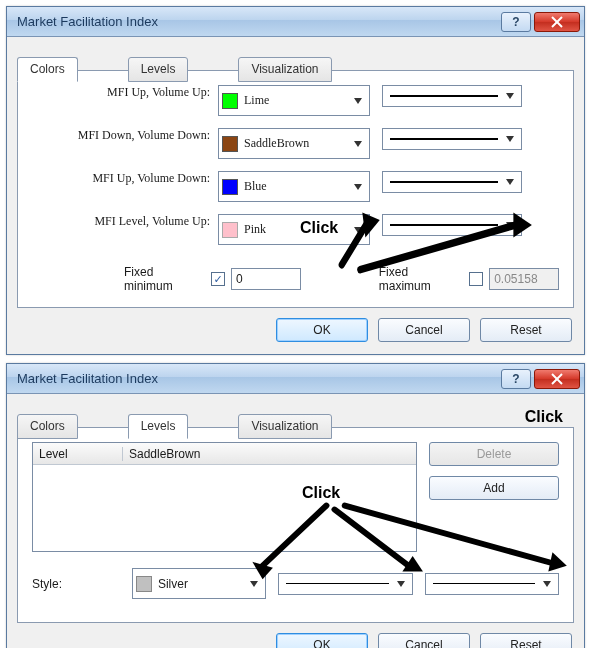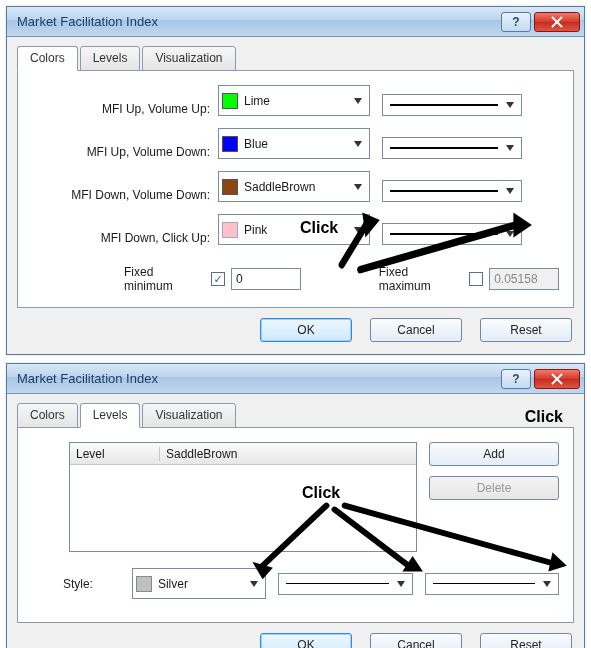--- a/index.html
+++ b/index.html
@@ -44,22 +44,23 @@
     border-color: #8a1808;
   }
   .tb-btn.close svg{ width:14px;height:14px;stroke:#fff;stroke-width:2; }
   .client {
     padding: 8px 10px 10px 10px;
     background: #f0f0f0;
   }
   .tabstrip {
     display: flex;
     position: relative;
-    top: 1px;
+    top: 12px;
     z-index: 2;
+    gap: 48px;
   }
   .tab {
     padding: 4px 12px 5px 12px;
     border: 1px solid #8a9ab0;
     background: linear-gradient(#f6f6f6,#e5e5e5);
     margin-right: 2px;
     border-radius: 3px 3px 0 0;
     color: #333;
   }
   .tab.active {
@@ -68,22 +69,23 @@
   }
   .tabpane {
     background: #fff;
     border: 1px solid #8a9ab0;
     padding: 14px 14px 14px 14px;
     position: relative;
     z-index: 1;
   }
   .row {
     display: flex;
-    align-items: flex-end;
+    align-items: flex-start;
     margin-bottom: 12px;
+    font-family: Liberation Serif, serif;
   }
   .row-label {
     width: 186px;
     text-align: right;
     padding-right: 8px;
   }
   .color-combo {
     display: flex;
     align-items: center;
     width: 152px; height: 31px;
@@ -119,50 +121,50 @@
     width:14px;height:14px;border:1px solid #56708e;background:#fff;
     display:flex;align-items:center;justify-content:center;
     font-size:11px;color:#2a5aa0;margin-right:6px;
   }
   .num-input{
     width:70px;height:22px;border:1px solid #7a8ca4;background:#fff;
     padding:0 4px;line-height:20px;
   }
   .num-input.disabled{ background:#f0f0f0;color:#888;}
   .button-row{
-    display:flex;justify-content:flex-end;gap:18px;
+    display:flex;justify-content:flex-end;gap:10px;
     padding:10px 2px 2px 2px;
   }
   .btn{
     width:92px;height:24px;
     border:1px solid #6f88a6;border-radius:3px;
     background:linear-gradient(#fafcff,#e4ecf6);
     display:flex;align-items:center;justify-content:center;
     color:#222;
   }
   .btn.primary{
     border-color:#2f8de0;
     box-shadow:0 0 0 1px #9ed0ff inset;
     background:linear-gradient(#eef7ff,#cfe9ff);
   }
   
-  .levels-body{display:flex;gap:12px;margin-left:37px;}
+  .levels-body{display:flex;gap:12px;}
   .levels-grid{
     flex:1;border:1px solid #7a8ca4;background:#fff;height:110px;
   }
   .grid-header{
     display:flex;height:22px;background:linear-gradient(#fbfbfb,#e7e7e7);
     border-bottom:1px solid #c0c8d2;font-size:12px;align-items:center;
   }
   .gh-level{width:90px;padding-left:6px;border-right:1px solid #c0c8d2;}
   .gh-desc{flex:1;padding-left:6px;}
   .levels-buttons{display:flex;flex-direction:column;gap:10px;width:130px;}
   .btn.disabled{color:#9a9a9a;background:linear-gradient(#f4f4f4,#e6e6e6);}
   .style-row{display:flex;align-items:center;margin-top:16px;}
-  .style-row .sty-lab{width:104px;text-align:center;padding-right:8px;}
+  .style-row .sty-lab{width:104px;text-align:left;padding-right:8px;}
   
   .overlay { position:absolute; pointer-events:none; }
   .ann-text {
     position:absolute;font-family:Arial,sans-serif;font-weight:900;
     font-size:16px;color:#000;pointer-events:none;
   }
 </style>
 </head>
 <body>
 
@@ -202,20 +204,41 @@
           <div class="line"></div>
           <div class="combo-arrow">
               <svg viewBox="0 0 8 6">
                 <path d="M0 0h8L4 6z"></path>
               </svg>
             </div>
         </div>
       </div>
 
       <div class="row">
+        <div class="row-label">MFI Down, Volume Down:</div>
+        <div class="color-combo">
+          <div class="color-swatch" style="background:#8b4513;"></div>
+          <span class="color-name">SaddleBrown</span>
+          <div class="combo-arrow">
+              <svg viewBox="0 0 8 6">
+                <path d="M0 0h8L4 6z"></path>
+              </svg>
+            </div>
+        </div>
+        <div class="linecombo">
+          <div class="line"></div>
+          <div class="combo-arrow">
+              <svg viewBox="0 0 8 6">
+                <path d="M0 0h8L4 6z"></path>
+              </svg>
+            </div>
+        </div>
+      </div>
+
+      <div class="row">
         <div class="row-label">MFI Up, Volume Down:</div>
         <div class="color-combo">
           <div class="color-swatch" style="background:#0000ff;"></div>
           <span class="color-name">Blue</span>
           <div class="combo-arrow">
               <svg viewBox="0 0 8 6">
                 <path d="M0 0h8L4 6z"></path>
               </svg>
             </div>
         </div>
@@ -223,42 +246,21 @@
           <div class="line"></div>
           <div class="combo-arrow">
               <svg viewBox="0 0 8 6">
                 <path d="M0 0h8L4 6z"></path>
               </svg>
             </div>
         </div>
       </div>
 
       <div class="row">
-        <div class="row-label">MFI Down, Volume Down:</div>
-        <div class="color-combo">
-          <div class="color-swatch" style="background:#8b4513;"></div>
-          <span class="color-name">SaddleBrown</span>
-          <div class="combo-arrow">
-              <svg viewBox="0 0 8 6">
-                <path d="M0 0h8L4 6z"></path>
-              </svg>
-            </div>
-        </div>
-        <div class="linecombo">
-          <div class="line"></div>
-          <div class="combo-arrow">
-              <svg viewBox="0 0 8 6">
-                <path d="M0 0h8L4 6z"></path>
-              </svg>
-            </div>
-        </div>
-      </div>
-
-      <div class="row">
-        <div class="row-label">MFI Down, Click Up:</div>
+        <div class="row-label">MFI Level, Volume Up:</div>
         <div class="color-combo">
           <div class="color-swatch" style="background:#ffc0cb;border-color:#aaa;"></div>
           <span class="color-name">Pink</span>
           <div class="combo-arrow">
               <svg viewBox="0 0 8 6">
                 <path d="M0 0h8L4 6z"></path>
               </svg>
             </div>
         </div>
         <div class="linecombo">
@@ -327,25 +329,25 @@
     </div>
     <div class="tabpane" style="position:relative;min-height:196px;">
       <div class="levels-body">
         <div class="levels-grid">
           <div class="grid-header">
             <div class="gh-level">Level</div>
             <div class="gh-desc">SaddleBrown</div>
           </div>
         </div>
         <div class="levels-buttons">
+          <div class="btn disabled" style="width:100%;">
+              <span>Delete</span>
+            </div>
           <div class="btn" style="width:100%;">
               <span>Add</span>
-            </div>
-          <div class="btn disabled" style="width:100%;">
-              <span>Delete</span>
             </div>
         </div>
       </div>
 
       <div class="style-row">
         <div class="sty-lab">Style:</div>
         <div class="color-combo" style="width:140px;">
           <div class="color-swatch" style="background:#c0c0c0;border-color:#888;"></div>
           <span class="color-name">Silver</span>
           <div class="combo-arrow">

